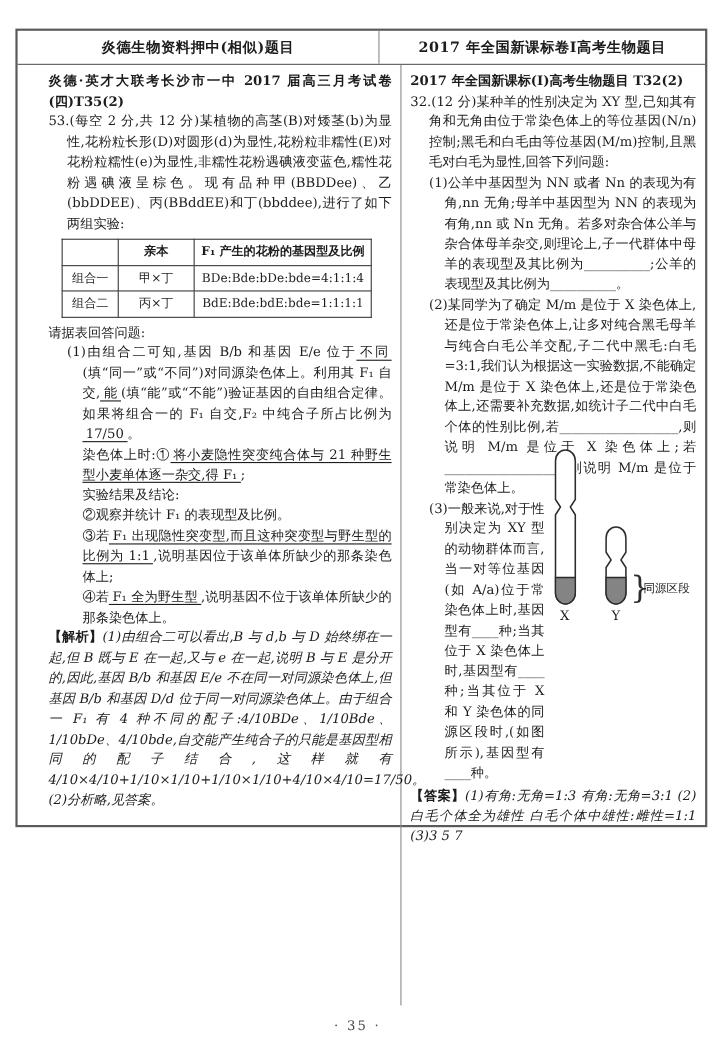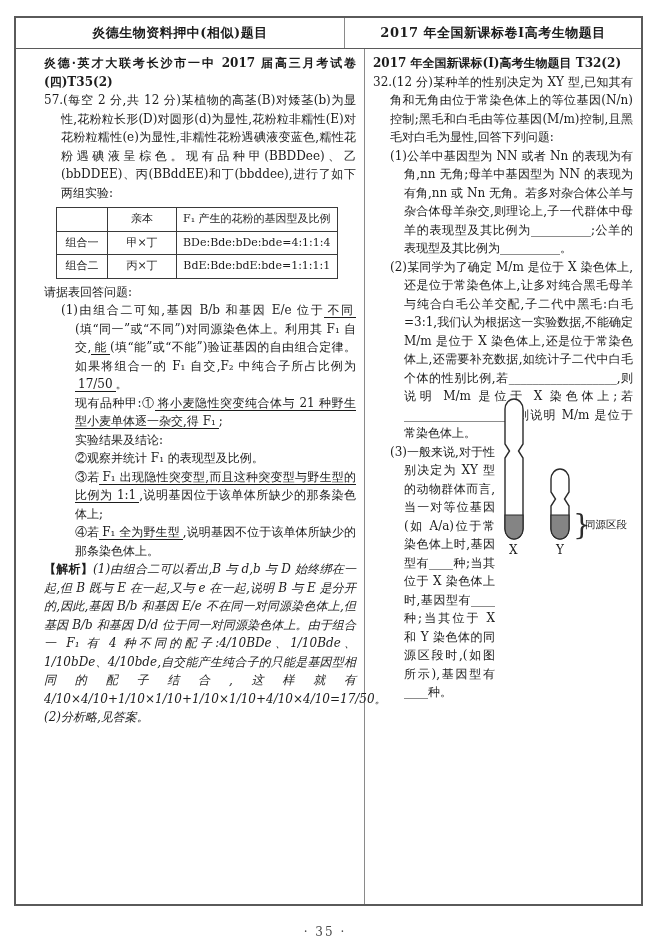--- a/index.html
+++ b/index.html
@@ -1,18 +1,18 @@
 <!DOCTYPE html>
 <html><head>
 <meta charset="utf-8">
 <style>
   html,body { margin:0; padding:0; background:#f6f6f4; }
   .page { position:relative; width:660px; height:949px; background:#ffffff;
           font-family:"DejaVu Serif","Liberation Serif",serif; color:#1c1c1c; overflow:hidden; }
-  .sheet { position:absolute; left:14px; top:16px; width:629px; height:890px;
+  .sheet { position:absolute; left:14px; top:26px; width:629px; height:726px;
            border:2px solid #5a5a5a; box-sizing:border-box; background:#fff; }
   .hdr { display:flex; height:30px; border-bottom:1px solid #5a5a5a; }
   .hdr-cell { display:flex; align-items:center; justify-content:center;
               font-weight:bold; font-size:13px; letter-spacing:.5px; }
   .hdr-left { width:329px; border-right:1px solid #8a8a8a; box-sizing:border-box; }
   .hdr-right { flex:1; }
   .cols { display:flex; height:855px;margin-left:20px; }
   .col { box-sizing:border-box; padding:5px 8px 0 8px; font-size:12px; line-height:18.5px; text-align:justify; }
   .col-left { width:329px; border-right:1px solid #8a8a8a; }
   .col-right { flex:1; }
@@ -20,21 +20,21 @@
   .src { font-weight:bold; }
   .qmain { padding-left:17px; text-indent:-17px; }
   .sub { padding-left:31px; text-indent:-14px; }
   .flush { padding-left:31px; text-indent:0; }
   .u { border-bottom:1px solid #1c1c1c; padding:0 3px; }
   .ital { font-style:italic; }
   .blab { font-weight:bold; font-style:normal; }
   table.ftab { border-collapse:collapse; margin:5px 0 4px 12px; font-size:11px; }
   table.ftab th, table.ftab td { border:1px solid #3a3a3a; padding:2px 6px; text-align:center;
                                  font-weight:normal; height:18px; }
-  table.ftab th { font-weight:normal; }
+  table.ftab th { font-weight:bold; }
   .c1 { width:38px; } .c2 { width:56px; }
   .q3wrap { position:relative; }
   .q3text { padding-right:138px; }
   .figure { position:absolute; right:-2px; top:-46px; width:140px; height:168px; }
   .pageno { position:absolute; left:0; bottom:10px; width:650px; text-align:center;
             font-size:12px; color:#4a4a4a; letter-spacing:2px; }
 </style>
 </head>
 <body>
 
@@ -43,21 +43,21 @@
 
     <div class="hdr">
       <div class="hdr-cell hdr-left">炎德生物资料押中(相似)题目</div>
       <div class="hdr-cell hdr-right">2017 年全国新课标卷Ⅰ高考生物题目</div>
     </div>
 
     <div class="cols">
 
       <div class="col col-left">
         <p class="src">炎德·英才大联考长沙市一中 2017 届高三月考试卷(四)T35(2)</p>
-        <p class="qmain">57.(每空 2 分,共 12 分)某植物的高茎(B)对矮茎(b)为显性,花粉粒长形(D)对圆形(d)为显性,花粉粒非糯性(E)对花粉粒糯性(e)为显性,非糯性花粉遇碘液变蓝色,糯性花粉遇碘液呈棕色。现有品种甲(BBDDee)、乙(bbDDEE)、丙(BBddEE)和丁(bbddee),进行了如下两组实验:</p>
+        <p class="qmain">53.(每空 2 分,共 12 分)某植物的高茎(B)对矮茎(b)为显性,花粉粒长形(D)对圆形(d)为显性,花粉粒非糯性(E)对花粉粒糯性(e)为显性,非糯性花粉遇碘液变蓝色,糯性花粉遇碘液呈棕色。现有品种甲(BBDDee)、乙(bbDDEE)、丙(BBddEE)和丁(bbddee),进行了如下两组实验:</p>
 
         <table class="ftab">
           <tbody>
               <tr>
             <th class="c1"></th>
             <th class="c2">亲本</th>
             <th>F₁ 产生的花粉的基因型及比例</th>
           </tr>
           <tr>
             <td>组合一</td>
@@ -70,21 +70,21 @@
             <td>BdE:Bde:bdE:bde=1:1:1:1</td>
           </tr>
         </tbody>
           </table>
 
         <p>请据表回答问题:</p>
 
         <p class="sub"><span>(1)由组合二可知,基因 B/b 和基因 E/e 位于</span><span class="u">不同</span><span>(填“同一”或“不同”)对同源染色体上。利用其 F₁ 自交,</span><span class="u">能</span><span>(填“能”或“不能”)验证基因的自由组合定律。如果将组合一的 F₁ 自交,F₂ 中纯合子所占比例为</span><span class="u">17/50</span><span>。</span></p>
 
 
-        <p class="flush"><span>现有品种甲:①</span><span class="u">将小麦隐性突变纯合体与 21 种野生型小麦单体逐一杂交,得 F₁</span><span>;</span></p>
+        <p class="flush"><span>染色体上时:①</span><span class="u">将小麦隐性突变纯合体与 21 种野生型小麦单体逐一杂交,得 F₁</span><span>;</span></p>
         <p class="flush">实验结果及结论:</p>
         <p class="flush">②观察并统计 F₁ 的表现型及比例。</p>
         <p class="flush"><span>③若</span><span class="u">F₁ 出现隐性突变型,而且这种突变型与野生型的比例为 1:1</span><span>,说明基因位于该单体所缺少的那条染色体上;</span></p>
         <p class="flush"><span>④若</span><span class="u">F₁ 全为野生型</span><span>,说明基因不位于该单体所缺少的那条染色体上。</span></p>
 
         <p><span class="blab">【解析】</span><span class="ital">(1)由组合二可以看出,B 与 d,b 与 D 始终绑在一起,但 B 既与 E 在一起,又与 e 在一起,说明 B 与 E 是分开的,因此,基因 B/b 和基因 E/e 不在同一对同源染色体上,但基因 B/b 和基因 D/d 位于同一对同源染色体上。由于组合一 F₁ 有 4 种不同的配子:4/10BDe、1/10Bde、1/10bDe、4/10bde,自交能产生纯合子的只能是基因型相同的配子结合,这样就有 4/10×4/10+1/10×1/10+1/10×1/10+4/10×4/10=17/50。(2)分析略,见答案。</span></p>
       </div>
 
       <div class="col col-right">
         <p class="src">2017 年全国新课标(Ⅰ)高考生物题目 T32(2)</p>
@@ -109,19 +109,20 @@
 
             <text x="78" y="137" font-size="28" font-family="DejaVu Serif, serif" fill="#2b2b2b">}</text>
 
             <text x="90" y="131" font-size="10.5" font-family="DejaVu Serif, serif" fill="#1c1c1c">同源区段</text>
 
             <text x="14" y="157" font-size="12" font-family="DejaVu Serif, serif" fill="#1c1c1c">X</text>
             <text x="61" y="157" font-size="12" font-family="DejaVu Serif, serif" fill="#1c1c1c">Y</text>
           </svg>
         </div>
 
+        <p style="margin-top:2px;"><span class="blab">【答案】</span><span class="ital">(1)有角:无角=1:3  有角:无角=3:1  (2)白毛个体全为雄性  白毛个体中雄性:雌性=1:1  (3)3  5  7</span></p>
       </div>
 
     </div>
   </div>
 
   <div class="pageno">· 35 ·</div>
 </div>
 
 </body></html>

